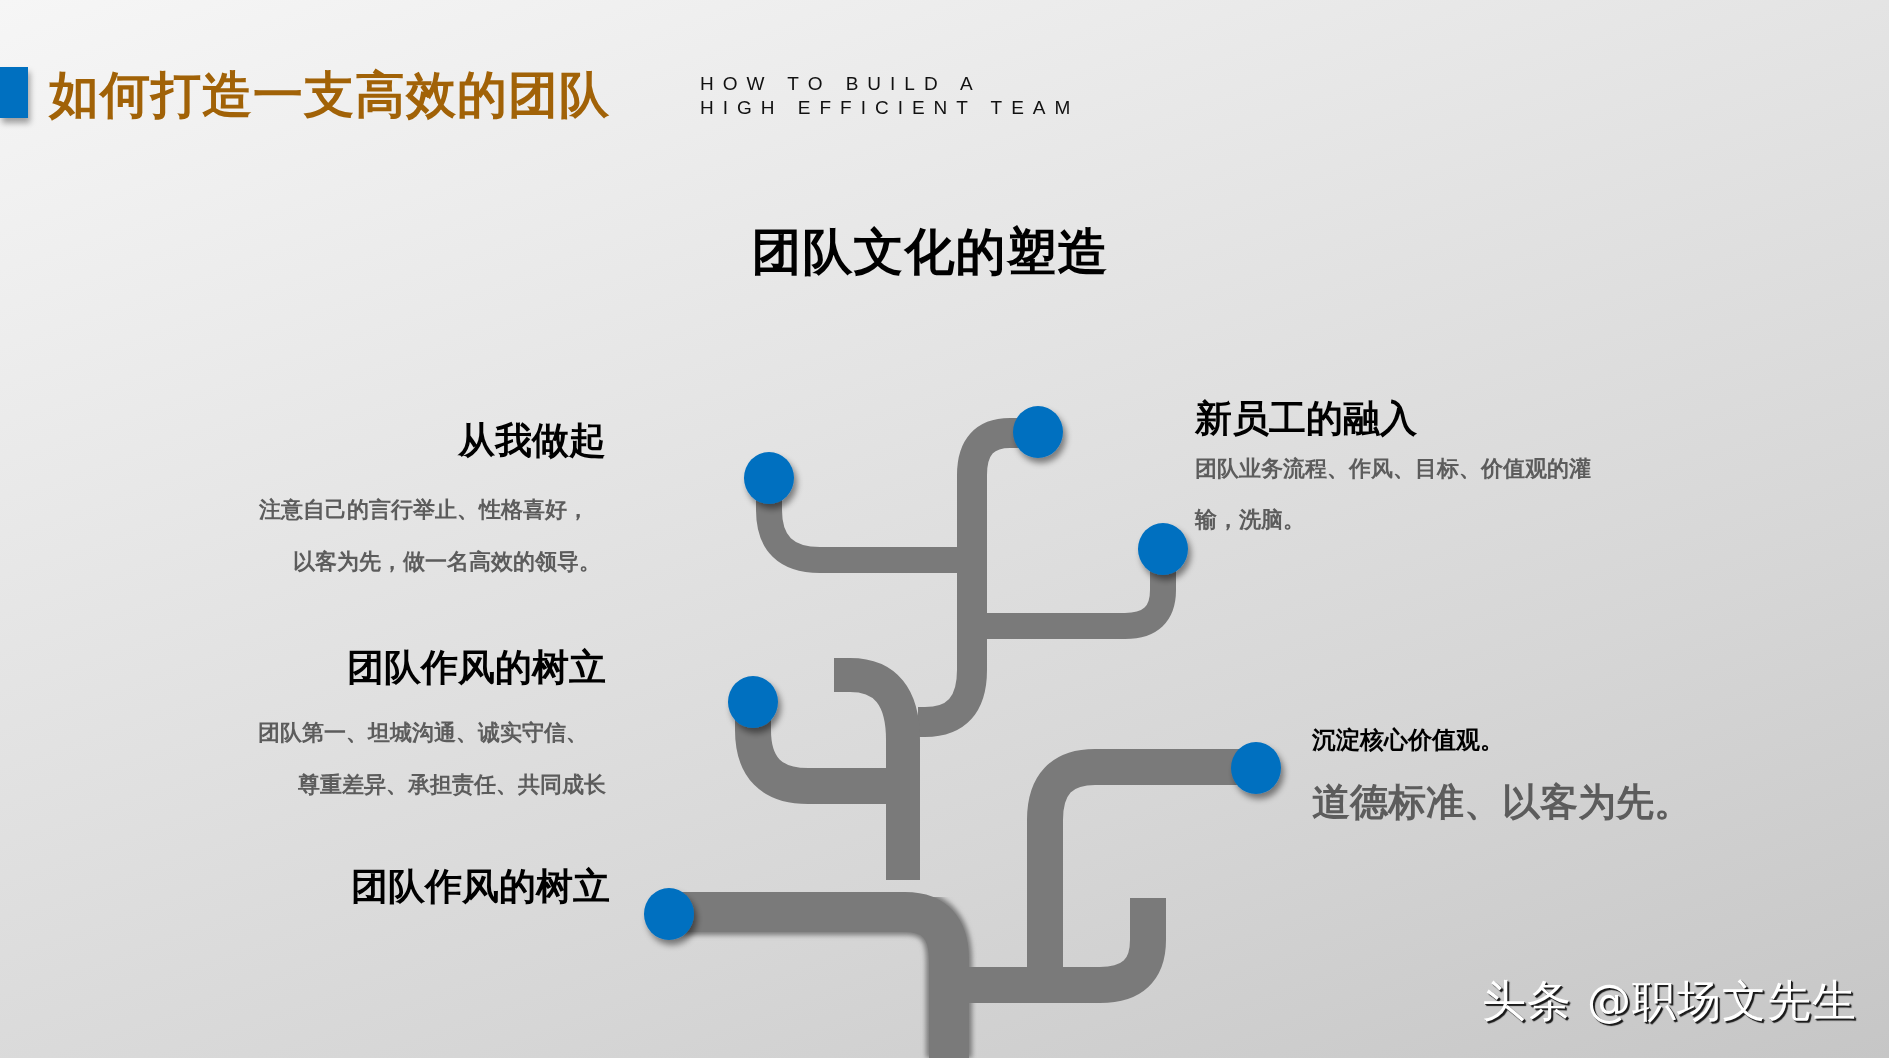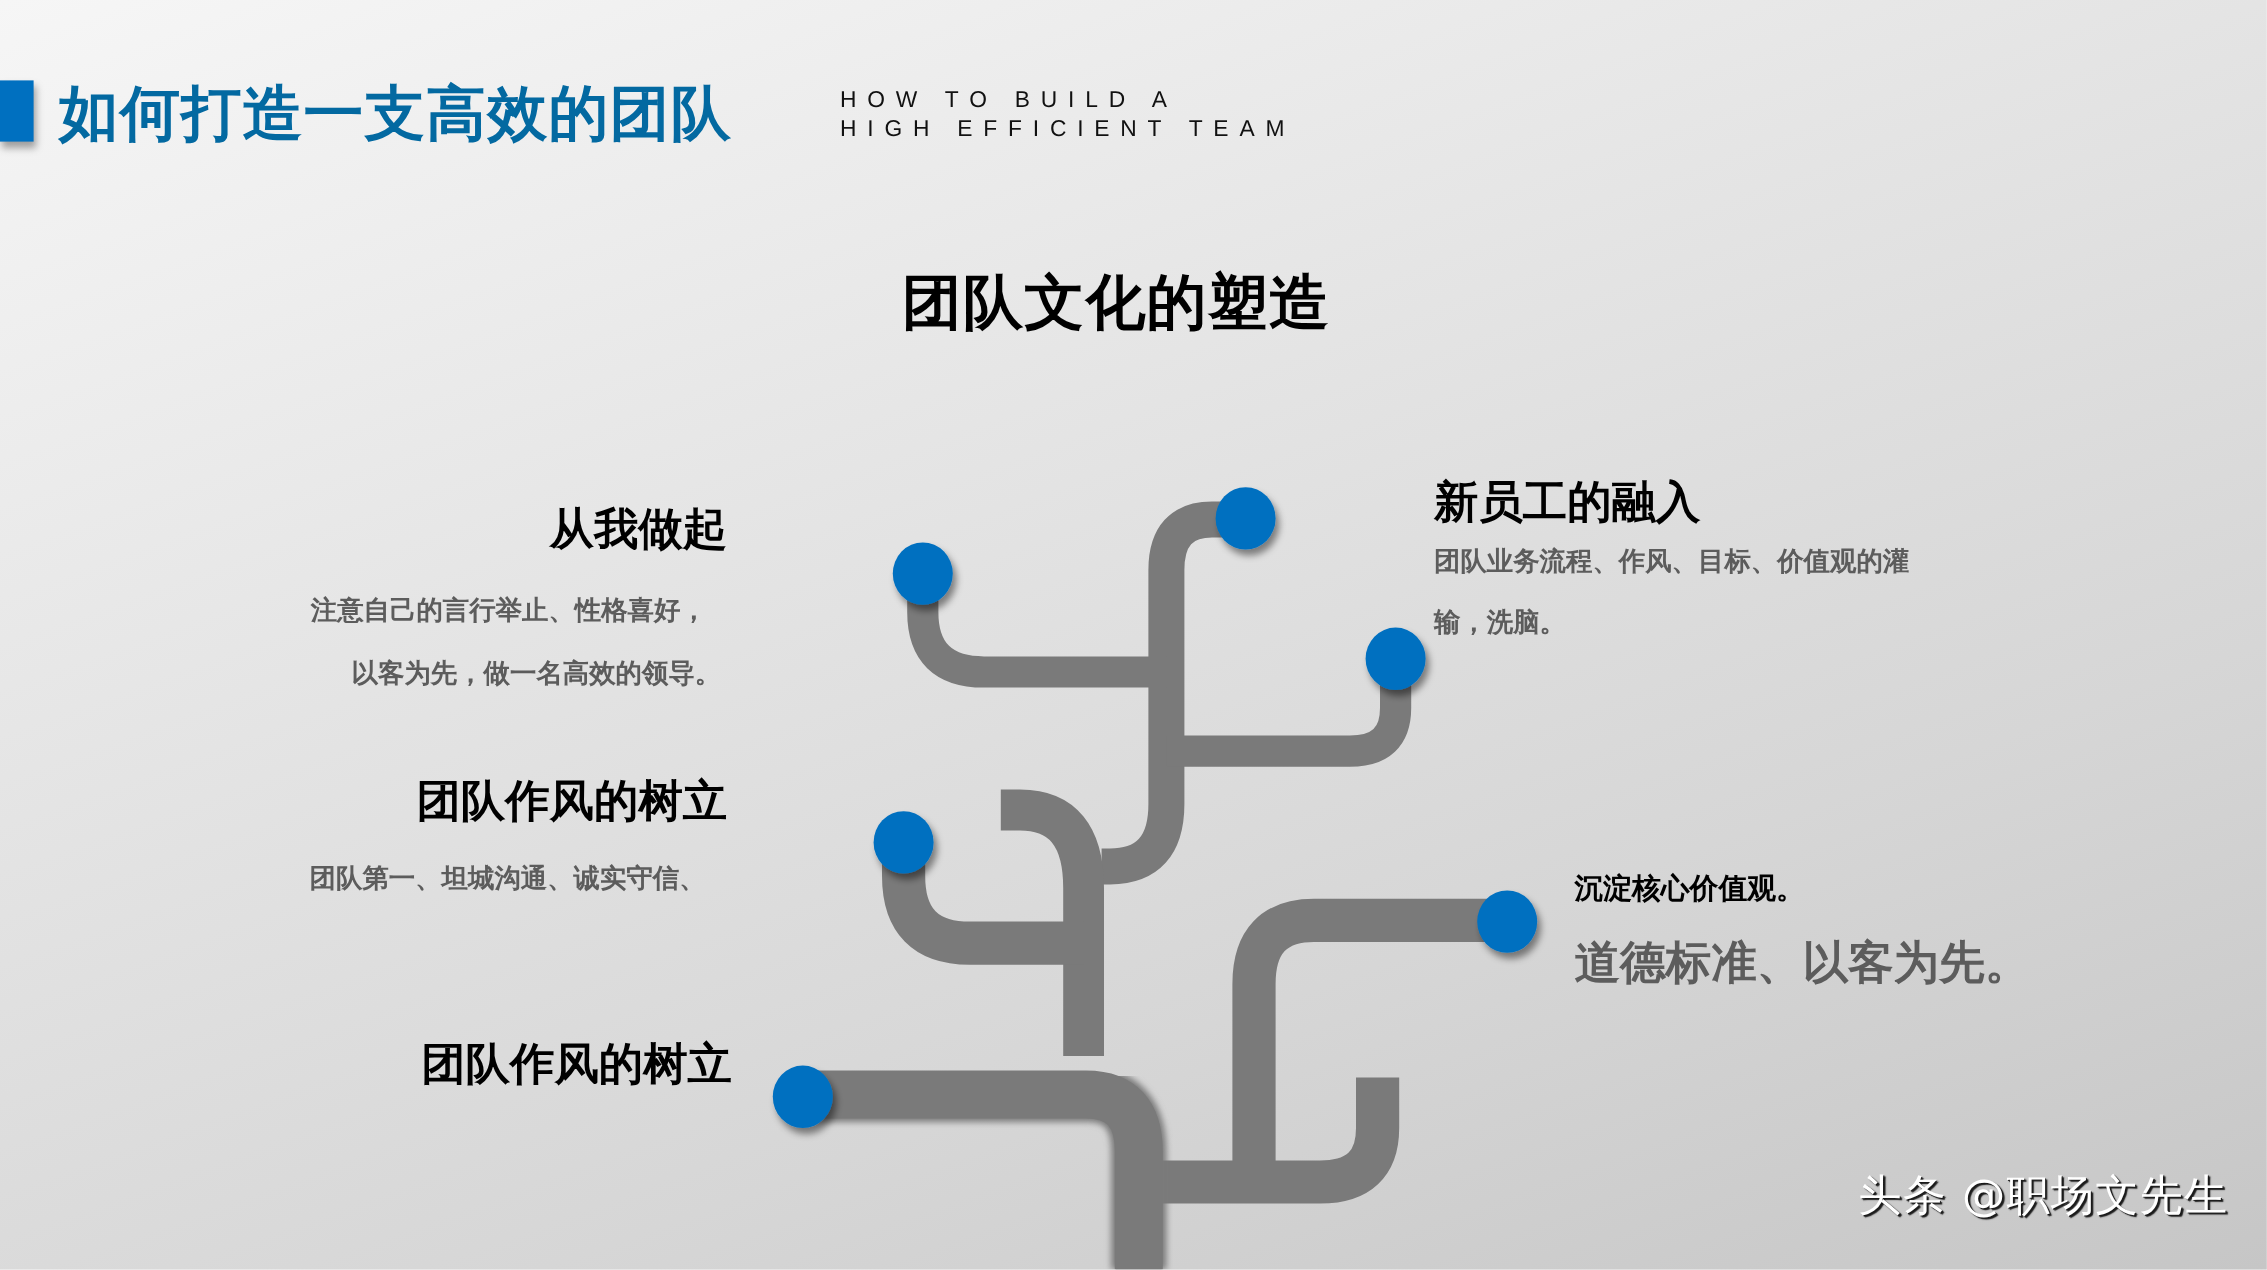--- a/index.html
+++ b/index.html
@@ -16,21 +16,21 @@
   }
   .abs { position: absolute; }
 
   
   .accent-bar {
     left: 0; top: 67px; width: 28px; height: 51px;
     box-shadow: 2px 5px 6px rgba(0,0,0,0.35);
   }
   .main-title {
     left: 49px; top: 64px;
-    font-size: 50px; font-weight: bold; color: #0369a1;
+    font-size: 50px; font-weight: bold; color: #a16207;
     letter-spacing: 1px; line-height: 62px; white-space: nowrap;
   }
   .subtitle {
     left: 700px; top: 72px;
     font-family: Liberation Sans, sans-serif;
     font-size: 19px; color: #111;
     letter-spacing: 9px; line-height: 24px; white-space: nowrap;
   }
   .subtitle div { height: 24px; }
 
@@ -49,21 +49,21 @@
   .block-body {
     font-size: 22px; font-weight: bold; color: #5c5c5c;
     line-height: 52px; white-space: nowrap;
   }
   .right-align { text-align: right; }
 
   .tree { left: 0; top: 0; }
 
   .watermark {
     right: 32px; top: 972px;
-    font-size: 36px; color: #ffffff;
+    font-size: 44px; color: #ffffff;
     text-shadow: 2px 2px 1px #1a1a1a, 1px 1px 0 #333;
     white-space: nowrap; letter-spacing: 1px;
   }
 </style>
 </head>
 <body>
 
 <div class="abs accent-bar" style="background:#0070c0;"></div>
 <div class="abs main-title">如何打造一支高效的团队</div>
 <div class="abs subtitle">
@@ -123,20 +123,21 @@
 <div class="abs right-align" style="right:1300px; top:484px;text-align:right;">
   <div class="block-body">注意自己的言行举止、性格喜好，</div>
   <div class="block-body" style="margin-right:-12px;">以客为先，做一名高效的领导。</div>
 </div>
 
 <div class="abs right-align" style="right:1283px; top:645px;">
   <div class="block-heading">团队作风的树立</div>
 </div>
 <div class="abs right-align" style="right:1283px; top:707px;">
   <div class="block-body" style="margin-right:18px;">团队第一、坦城沟通、诚实守信、</div>
+  <div class="block-body">尊重差异、承担责任、共同成长</div>
 </div>
 
 <div class="abs right-align" style="right:1279px; top:864px;">
   <div class="block-heading">团队作风的树立</div>
 </div>
 
 <div class="abs" style="left:1195px; top:396px;">
   <div class="block-heading">新员工的融入</div>
 </div>
 <div class="abs" style="left:1195px; top:443px;">

